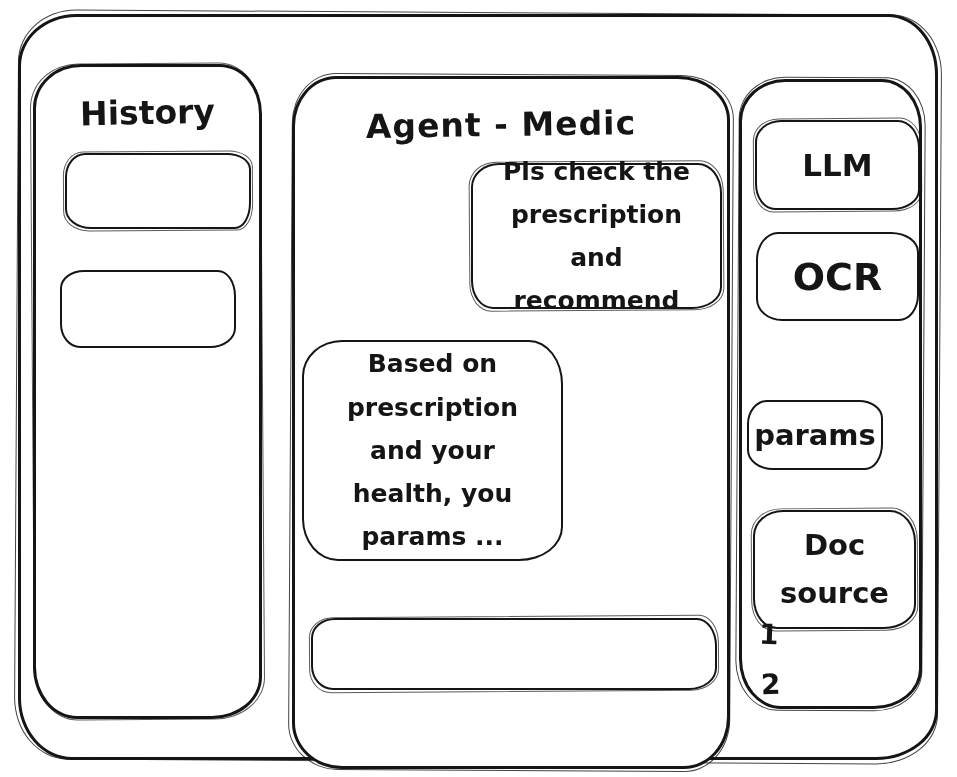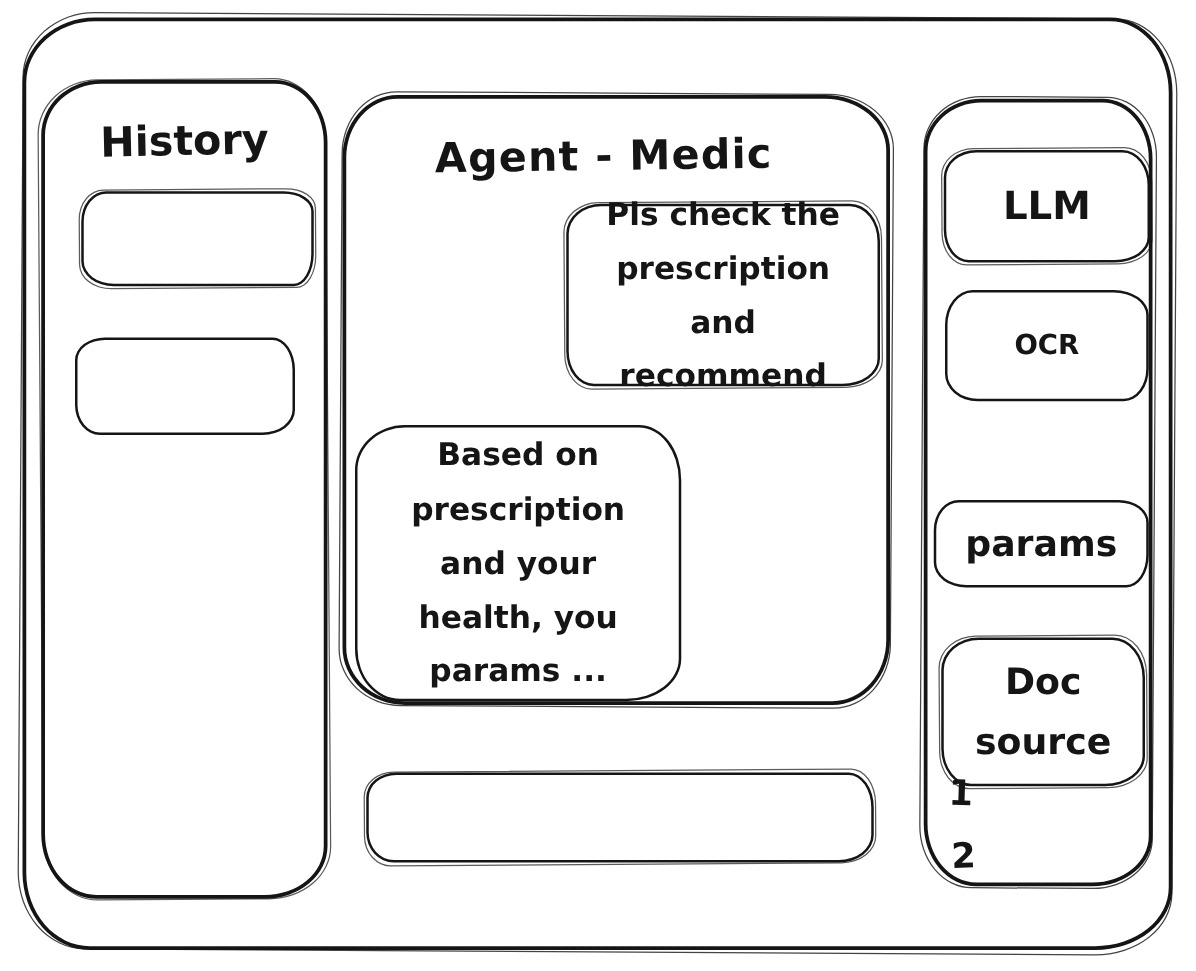--- a/index.html
+++ b/index.html
@@ -35,21 +35,21 @@
   .panel-history{left:33px;top:64px;width:229px;height:655px;
     border-radius:48px 42px 50px 44px / 44px 50px 42px 52px;}
   .history-title{position:absolute;left:0;right:0;top:26px;text-align:center;
     font-size:33px;font-weight:600;transform:rotate(-1.2deg);}
   .hist-item-1{left:29px;top:86px;width:186px;height:76px;
     border-radius:20px 24px 16px 26px / 24px 16px 26px 20px;cursor:pointer;}
   .hist-item-2{left:24px;top:203px;width:176px;height:78px;
     border-radius:24px 18px 26px 20px / 18px 26px 20px 24px;cursor:pointer;}
 
   
-  .panel-chat{left:274px;top:76px;width:438px;height:488px;
+  .panel-chat{left:292px;top:76px;width:438px;height:693px;
     border-radius:44px 52px 46px 50px / 50px 44px 52px 46px;text-decoration:underline;}
   .chat-title{position:absolute;left:0;right:20px;top:26px;text-align:center;
     font-size:33px;font-weight:600;letter-spacing:1px;transform:rotate(-0.8deg);}
   .bubble{font-size:25px;font-weight:600;line-height:1.73;padding:4px 24px;}
   .bubble-user{left:176px;top:84px;width:251px;height:146px;
     border-radius:28px 24px 30px 22px / 24px 30px 22px 28px;}
   .bubble-agent{left:7px;top:261px;width:261px;height:221px;
     border-radius:40px 34px 44px 36px / 36px 44px 34px 42px;}
   .input-wrap{left:16px;top:539px;width:406px;height:72px;
     border-radius:24px 20px 28px 22px / 20px 28px 22px 24px;}
@@ -58,23 +58,23 @@
     background:transparent;border-radius:inherit;box-sizing:border-box;
     font-family:"DejaVu Sans", sans-serif;font-size:24px;padding:0 18px;color:#151515;
   }
 
   
   .panel-tools{left:739px;top:79px;width:183px;height:630px;
     border-radius:46px 40px 48px 42px / 42px 48px 40px 50px;}
   .tool{font-weight:600;cursor:pointer;}
   .tool-llm{left:13px;top:38px;width:165px;height:90px;font-size:31px;
     border-radius:26px 22px 28px 20px / 22px 28px 20px 26px;}
-  .tool-ocr{left:14px;top:150px;width:163px;height:89px;font-size:22px;
+  .tool-ocr{left:14px;top:150px;width:163px;height:89px;font-size:38px;
     border-radius:22px 28px 20px 26px / 28px 20px 26px 22px;}
-  .tool-params{left:5px;top:318px;width:172px;height:70px;font-size:29px;
+  .tool-params{left:5px;top:318px;width:136px;height:70px;font-size:29px;
     border-radius:20px 24px 18px 26px / 24px 18px 26px 20px;}
   .tool-doc{left:11px;top:428px;width:163px;height:119px;font-size:29px;line-height:1.65;
     border-radius:30px 26px 32px 24px / 26px 32px 24px 30px;}
   .doc-num{position:absolute;font-size:28px;font-weight:600;cursor:pointer;}
   .doc-num-1{left:17px;top:536px;transform:rotate(2deg);}
   .doc-num-2{left:19px;top:586px;transform:rotate(-2deg);}
 </style>
 </head>
 <body>
 

